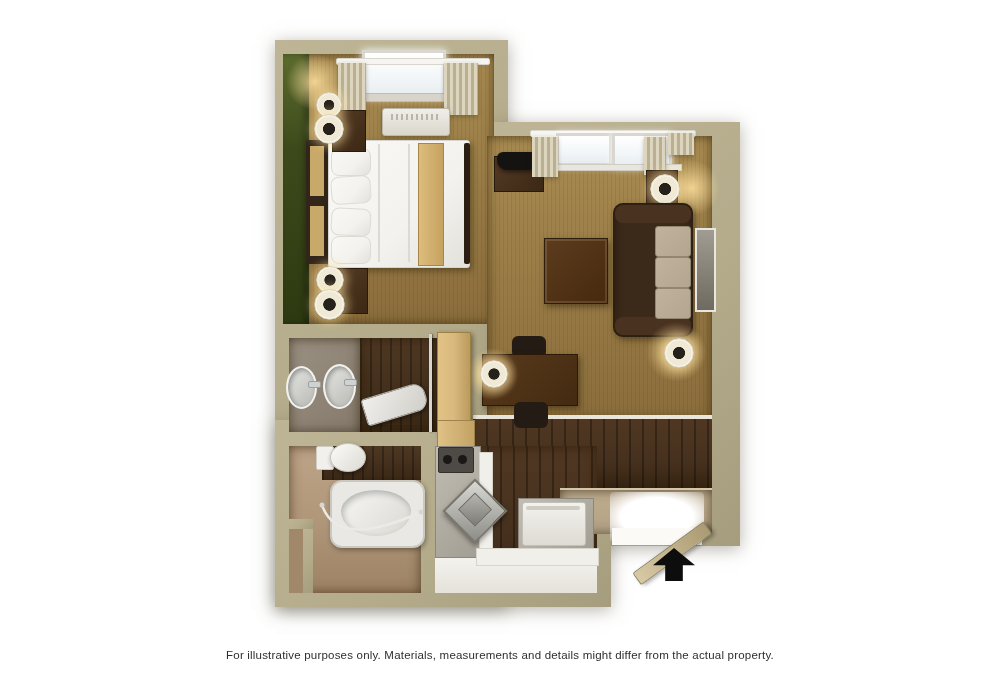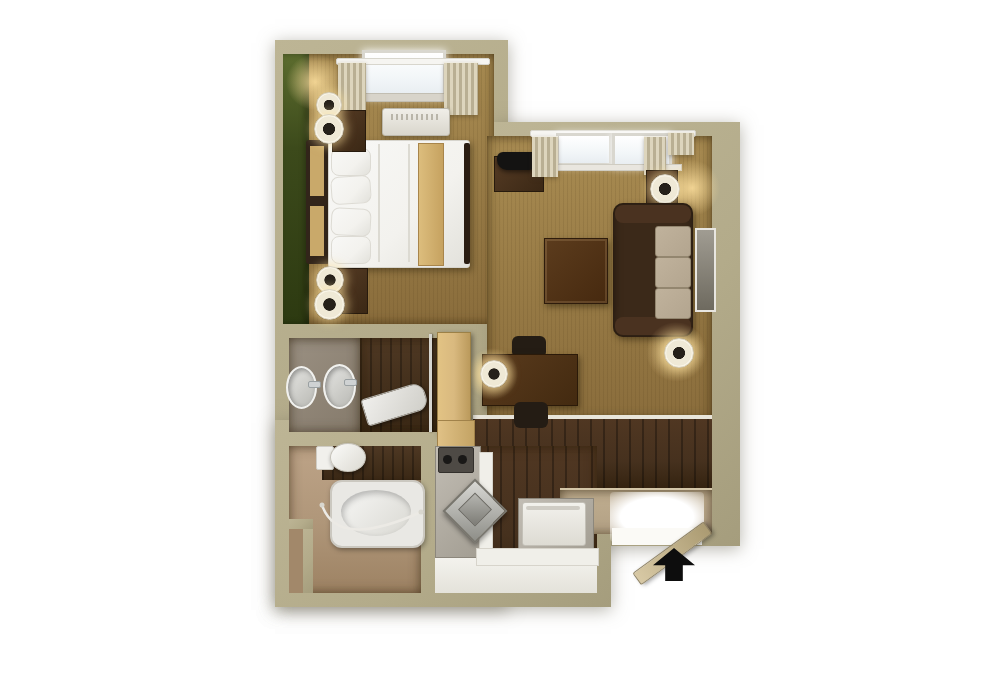--- a/index.html
+++ b/index.html
@@ -172,13 +172,14 @@
   <div class="abs" style="left:522px;top:502px;width:62px;height:42px;background:linear-gradient(180deg,#f2f1ec,#dddbd3);border:1px solid #c3c0b7;border-radius:3px;">
     <div class="abs" style="left:3px;top:3px;width:54px;height:4px;background:#cfccc4;border-radius:2px;"></div>
   </div>
   <div class="abs whiteface" style="left:476px;top:548px;width:121px;height:16px;"></div>
 
   <div class="abs" style="left:610px;top:492px;width:94px;height:50px;background:radial-gradient(ellipse at center,#ffffff 0%,#ffffff 55%,rgba(255,255,255,.15) 100%);border-radius:4px;"></div>
   <div class="abs" style="left:612px;top:528px;width:90px;height:17px;background:#fbfaf6;"></div>
   <div class="abs" style="left:620px;top:520px;width:86px;height:13px;transform-origin:100% 50%;transform:rotate(-36deg);background:linear-gradient(90deg,#d8c9a5,#ab9b72);border:1px solid #8f8263;border-radius:2px;box-shadow:2px 2px 4px rgba(0,0,0,.35);"></div>
   <div id="entry-arrow" class="abs" style="left:653px;top:548px;width:42px;height:33px;"></div>
 
+  <div id="caption">For illustrative purposes only.  Materials, measurements and details might differ from the actual property.</div>
 </div>
 
 </body></html>

